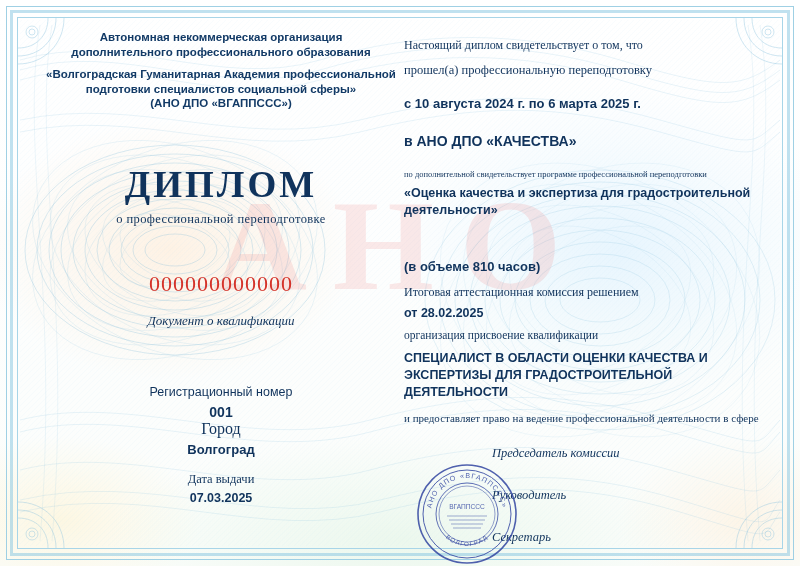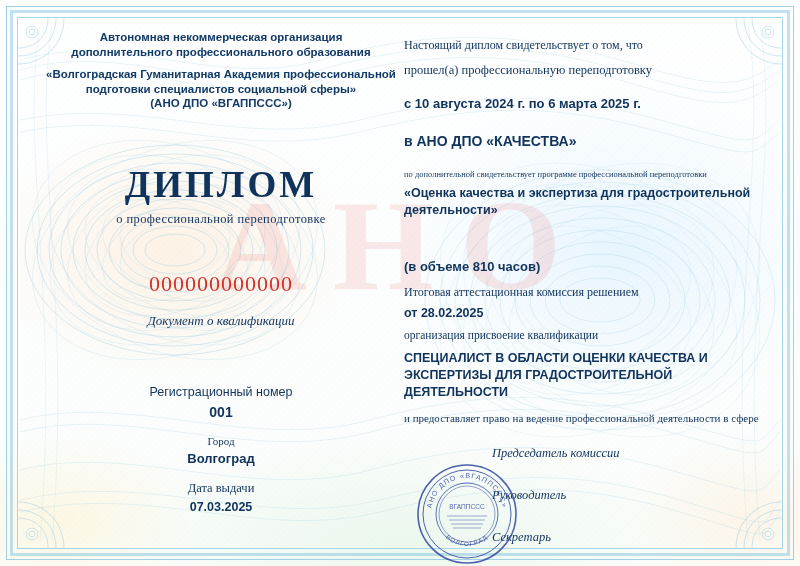--- a/index.html
+++ b/index.html
@@ -129,23 +129,22 @@
     color: #10335c;
   }
   .reg-value {
     margin-top: 5px;
     font-family: "Liberation Sans", sans-serif;
     font-size: 14px;
     font-weight: bold;
     color: #10335c;
   }
   .city-label {
-    margin-top: 15px;
-    font-family: "Liberation Serif", serif;
-    font-size: 11px;
+    font-family: "Liberation Serif", serif;
+    font-size: 16px;
     color: #10335c;
   }
   .city-value {
     margin-top: 4px;
     font-family: "Liberation Sans", sans-serif;
     font-size: 13px;
     font-weight: bold;
     color: #10335c;
   }
   .date-label {

